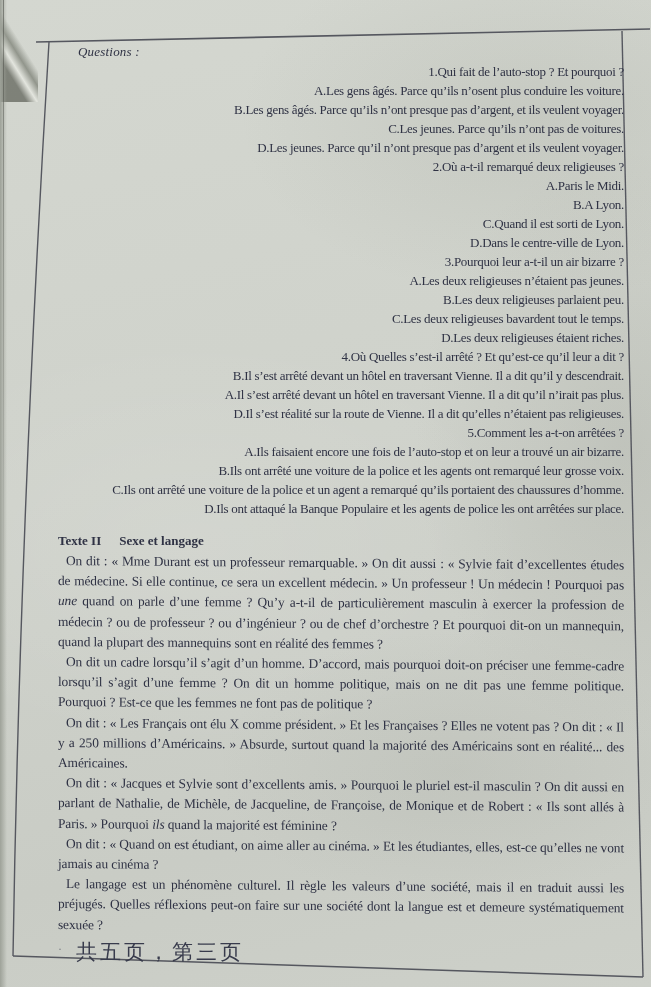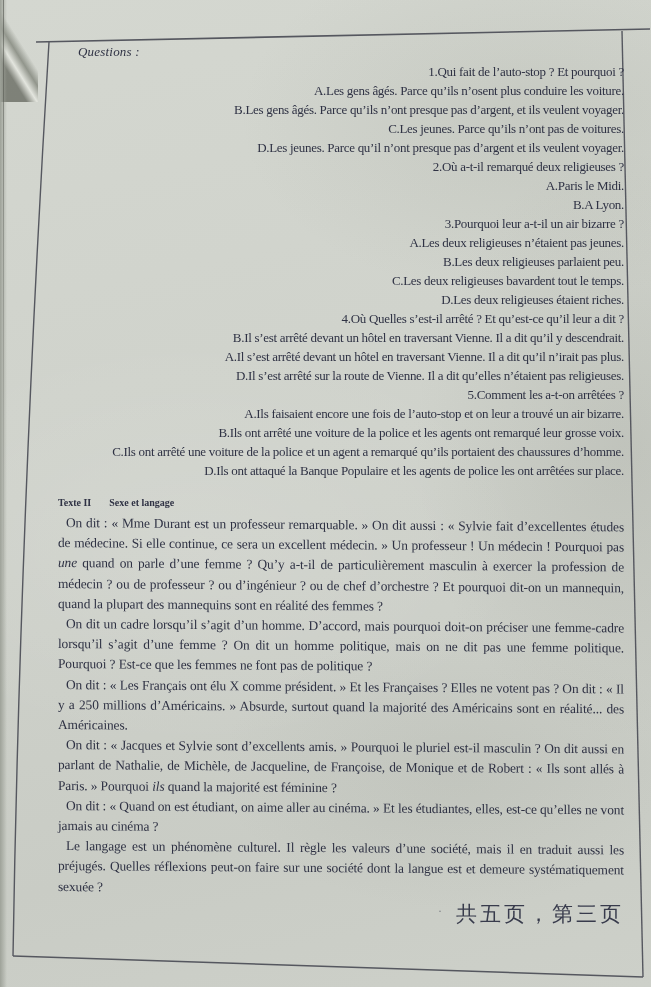--- a/index.html
+++ b/index.html
@@ -19,26 +19,26 @@
         background:linear-gradient(180deg,rgba(70,72,66,.55), rgba(70,72,66,0));}
   .corner-streak{position:absolute;left:-22px;top:-8px;width:60px;height:110px;
         background:linear-gradient(58deg, #6f7269 38%, #e6e8e1 46%, #868a80 54%, rgba(134,138,128,0) 62%);
         opacity:.85;}
   svg.frame{position:absolute;left:0;top:0;pointer-events:none;}
   .content{position:absolute;left:58px;top:42px;width:566px;color:#2f3244;}
   .qhead{font-weight:normal;font-style:italic;font-size:13px;line-height:20px;
          letter-spacing:.2px;margin-left:20px;}
   .qline{font-size:13px;line-height:19px;letter-spacing:-0.3px;white-space:nowrap;text-align:right;}
   .qlabel{display:inline-block;min-width:17px;}
-  .thead{margin-top:13px;font-weight:bold;font-size:10px;line-height:20px;}
+  .thead{margin-top:13px;font-weight:bold;font-size:13px;line-height:20px;}
   .thead .t2{margin-left:18px;}
   .tbody{transform:skewY(.45deg);transform-origin:0 0;}
   .tpara{margin:0;text-align:justify;text-indent:8px;font-size:13.4px;
          line-height:20.2px;letter-spacing:-0.1px;}
-  .footer{margin-top:3px;text-align:right;font-size:21px;letter-spacing:3px;
+  .footer{margin-top:3px;text-align:left;font-size:21px;letter-spacing:3px;
           color:#383b4c;}
   .footer .mark{font-size:12px;letter-spacing:0;opacity:.55;margin-right:14px;vertical-align:6px;}
 </style>
 </head>
 <body>
 
 <div class="page">
 
   <div class="corner-streak"></div>
   <div class="edge-left"></div>
@@ -65,40 +65,44 @@
       <span class="qlabel">C.</span><span>Les jeunes. Parce qu’ils n’ont pas de voitures.</span></div>
     <div class="qline">
       <span class="qlabel">D.</span><span>Les jeunes. Parce qu’il n’ont presque pas d’argent et ils veulent voyager.</span></div>
 
     <div class="qline">
       <span class="qlabel">2.</span><span>Où a-t-il remarqué deux religieuses ?</span></div>
     <div class="qline">
       <span class="qlabel">A.</span><span>Paris le Midi.</span></div>
     <div class="qline">
       <span class="qlabel">B.</span><span>A Lyon.</span></div>
+    <div class="qline">
+      <span class="qlabel">C.</span><span>Quand il est sorti de Lyon.</span></div>
+    <div class="qline">
+      <span class="qlabel">D.</span><span>Dans le centre-ville de Lyon.</span></div>
 
     <div class="qline">
       <span class="qlabel">3.</span><span>Pourquoi leur a-t-il un air bizarre ?</span></div>
     <div class="qline">
       <span class="qlabel">A.</span><span>Les deux religieuses n’étaient pas jeunes.</span></div>
     <div class="qline">
       <span class="qlabel">B.</span><span>Les deux religieuses parlaient peu.</span></div>
     <div class="qline">
       <span class="qlabel">C.</span><span>Les deux religieuses bavardent tout le temps.</span></div>
     <div class="qline">
       <span class="qlabel">D.</span><span>Les deux religieuses étaient riches.</span></div>
 
     <div class="qline">
       <span class="qlabel">4.</span><span>Où Quelles s’est-il arrêté ? Et qu’est-ce qu’il leur a dit ?</span></div>
     <div class="qline">
       <span class="qlabel">B.</span><span>Il s’est arrêté devant un hôtel en traversant Vienne. Il a dit qu’il y descendrait.</span></div>
     <div class="qline">
       <span class="qlabel">A.</span><span>Il s’est arrêté devant un hôtel en traversant Vienne. Il a dit qu’il n’irait pas plus.</span></div>
     <div class="qline">
-      <span class="qlabel">D.</span><span>Il s’est arrêté sur la route de Vienne. Il a dit qu’elles n’étaient pas religieuses.</span></div>
+      <span class="qlabel">D.</span><span>Il s’est réalité sur la route de Vienne. Il a dit qu’elles n’étaient pas religieuses.</span></div>
 
     <div class="qline">
       <span class="qlabel">5.</span><span>Comment les a-t-on arrêtées ?</span></div>
     <div class="qline">
       <span class="qlabel">A.</span><span>Ils faisaient encore une fois de l’auto-stop et on leur a trouvé un air bizarre.</span></div>
     <div class="qline">
       <span class="qlabel">B.</span><span>Ils ont arrêté une voiture de la police et les agents ont remarqué leur grosse voix.</span></div>
     <div class="qline">
       <span class="qlabel">C.</span><span>Ils ont arrêté une voiture de la police et un agent a remarqué qu’ils portaient des chaussures d’homme.</span></div>
     <div class="qline">

